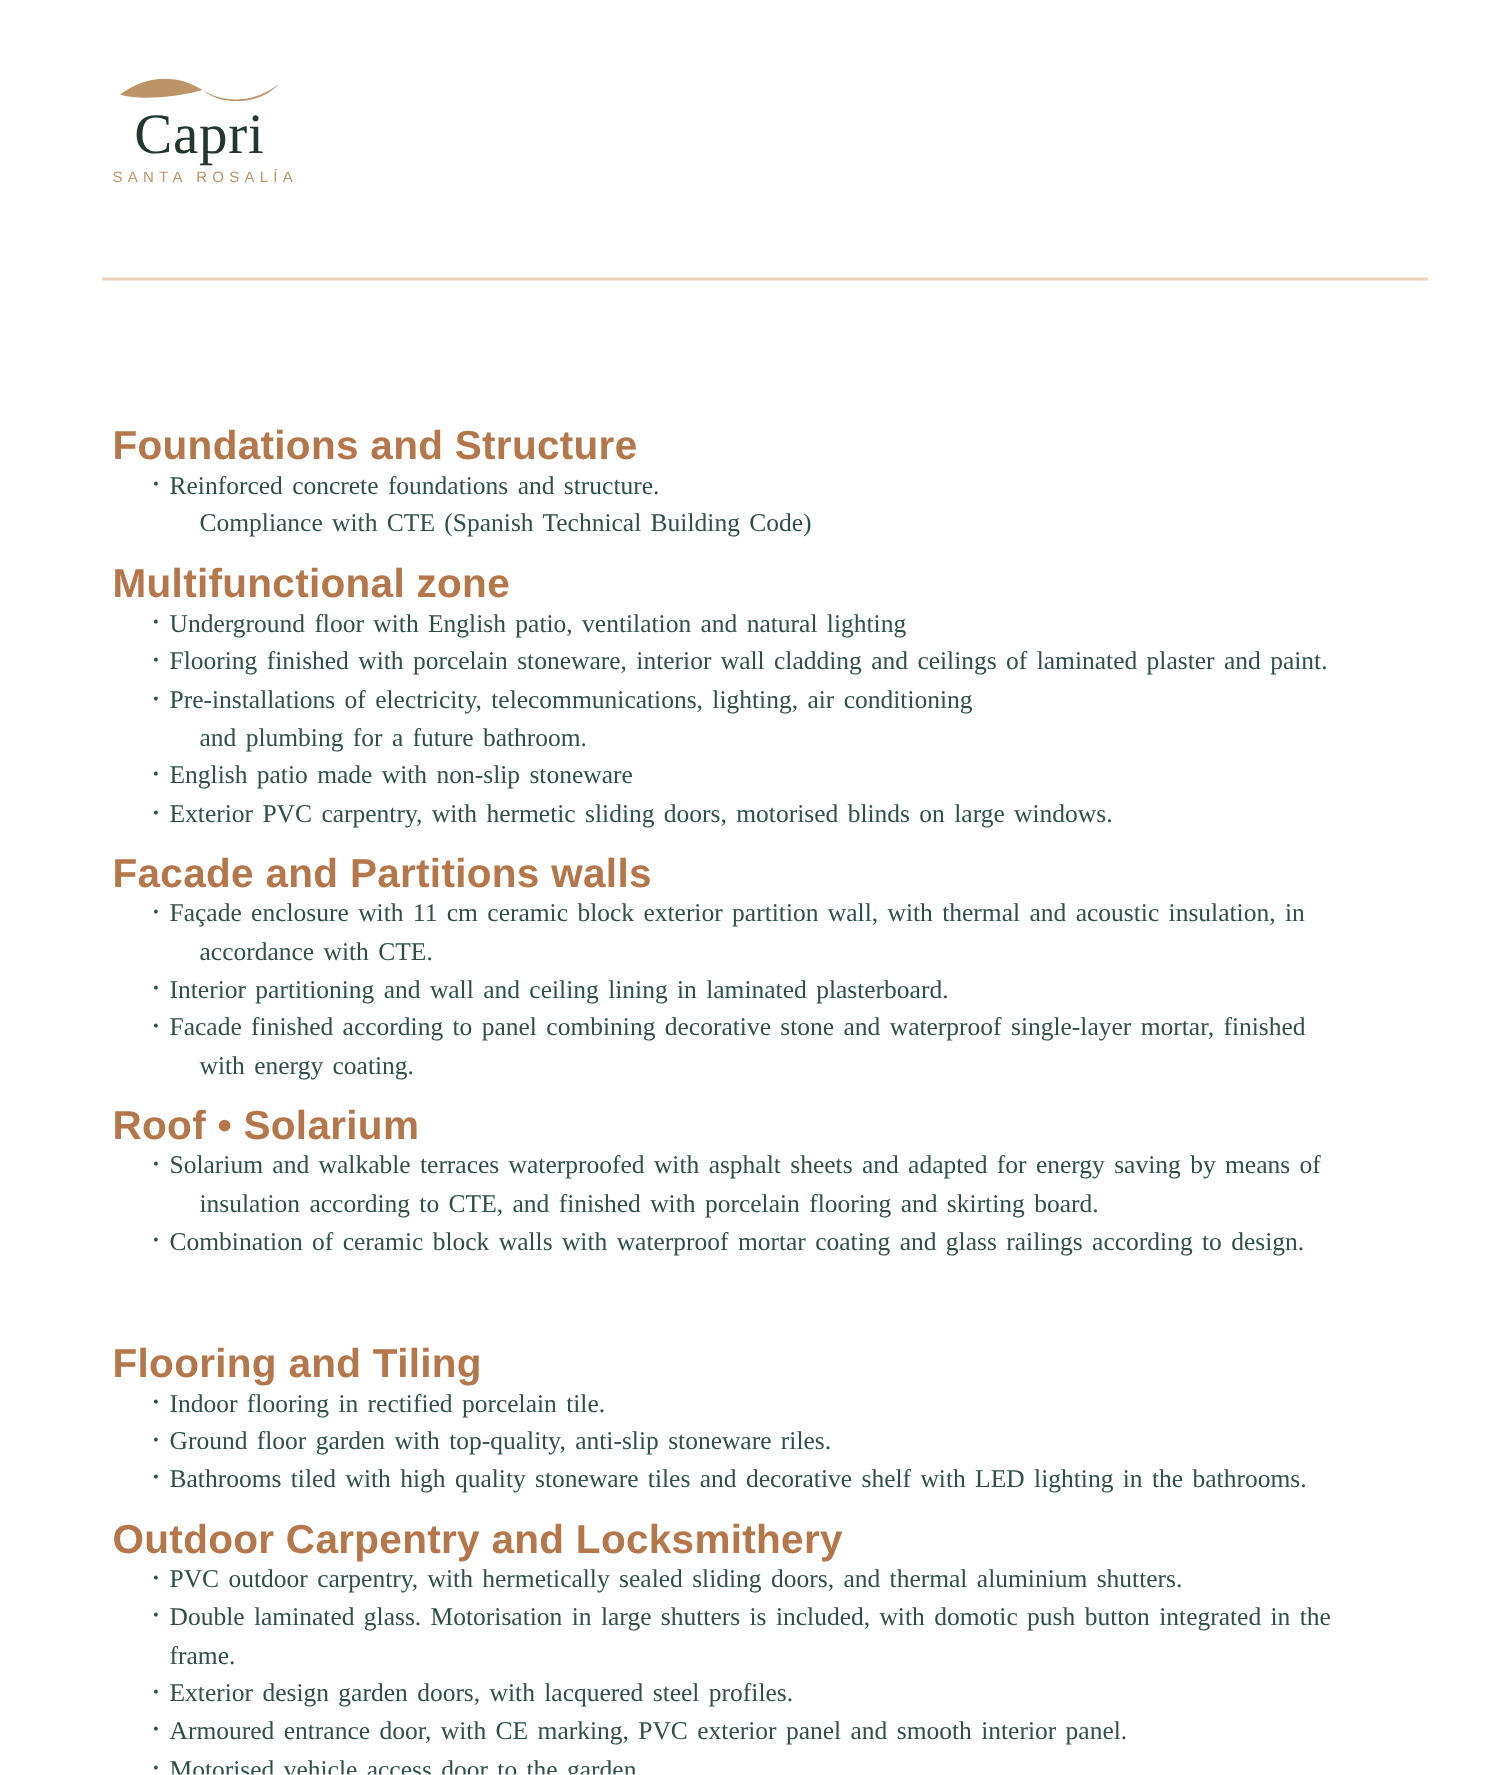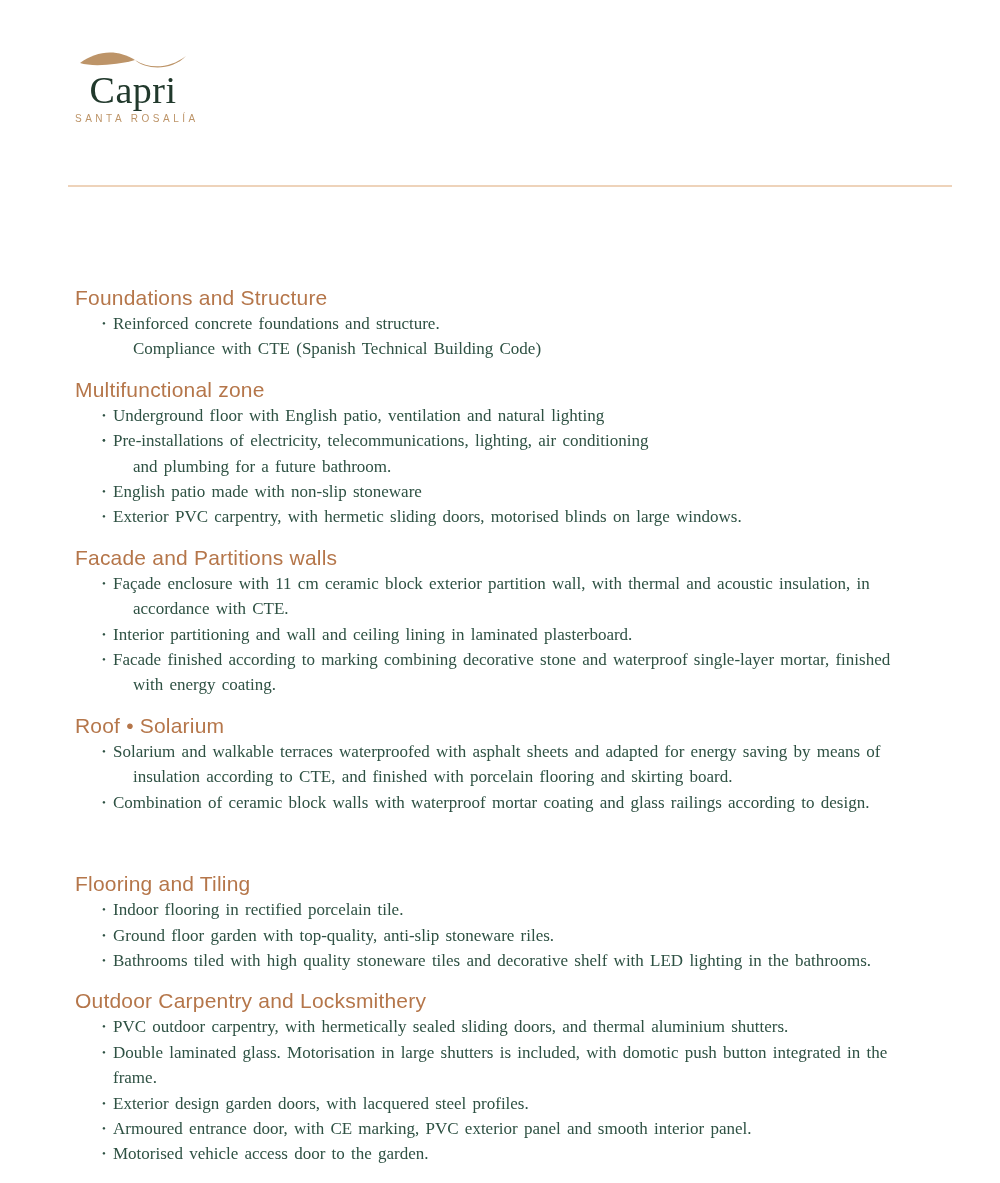--- a/index.html
+++ b/index.html
@@ -27,21 +27,21 @@
   .logo-sub{font-family:"Liberation Sans",sans-serif;font-size:10px;letter-spacing:3.5px;
             color:var(--logo-tan);margin-top:2px;white-space:nowrap;}
 
   
   .divider{border:none;border-top:2px solid var(--divider);margin:61px 0 0 -7px;width:884px;}
 
   
   .content{margin-top:97px;}
   .section + .section{margin-top:14px;}
   .section.extra-gap{margin-top:55px;}
-  .section-heading{font-family:"Liberation Sans",sans-serif;font-weight:400;font-size:21px;
+  .section-heading{font-family:"Liberation Sans",sans-serif;font-weight:700;font-size:27px;
                    line-height:27px;color:var(--heading-brown);letter-spacing:0.2px;}
   .line{position:relative;font-size:17px;line-height:25.4px;color:var(--body-green);
         white-space:nowrap;word-spacing:2px;}
   .line.bullet{padding-left:38px;}
   .line.cont-deep{padding-left:58px;}
   .line.cont-flush{padding-left:38px;}
   .dot{position:absolute;left:27px;top:0;font-size:11px;line-height:25.4px;color:var(--body-green);}
 </style>
 </head>
 <body>
@@ -64,32 +64,32 @@
 
   <div class="content">
       <section class="section">
         <h2 class="section-heading">Foundations and Structure</h2>
         <div class="line bullet"><span class="dot">•</span><span>Reinforced concrete foundations and structure.</span></div>
         <div class="line cont-deep"><span>Compliance with CTE (Spanish Technical Building Code)</span></div>
       </section>
       <section class="section">
         <h2 class="section-heading">Multifunctional zone</h2>
         <div class="line bullet"><span class="dot">•</span><span>Underground floor with English patio, ventilation and natural lighting</span></div>
-        <div class="line bullet"><span class="dot">•</span></div>
+        <div class="line bullet"><span class="dot">•</span><span>Flooring finished with porcelain stoneware, interior wall cladding and ceilings of laminated plaster and paint.</span></div>
         <div class="line bullet"><span class="dot">•</span><span>Pre-installations of electricity, telecommunications, lighting, air conditioning</span></div>
         <div class="line cont-deep"><span>and plumbing for a future bathroom.</span></div>
         <div class="line bullet"><span class="dot">•</span><span>English patio made with non-slip stoneware</span></div>
         <div class="line bullet"><span class="dot">•</span><span>Exterior PVC carpentry, with hermetic sliding doors, motorised blinds on large windows.</span></div>
       </section>
       <section class="section">
         <h2 class="section-heading">Facade and Partitions walls</h2>
         <div class="line bullet"><span class="dot">•</span><span>Façade enclosure with 11 cm ceramic block exterior partition wall, with thermal and acoustic insulation, in</span></div>
         <div class="line cont-deep"><span>accordance with CTE.</span></div>
         <div class="line bullet"><span class="dot">•</span><span>Interior partitioning and wall and ceiling lining in laminated plasterboard.</span></div>
-        <div class="line bullet"><span class="dot">•</span><span>Facade finished according to marking combining decorative stone and waterproof single-layer mortar, finished</span></div>
+        <div class="line bullet"><span class="dot">•</span><span>Facade finished according to panel combining decorative stone and waterproof single-layer mortar, finished</span></div>
         <div class="line cont-deep"><span>with energy coating.</span></div>
       </section>
       <section class="section">
         <h2 class="section-heading">Roof • Solarium</h2>
         <div class="line bullet"><span class="dot">•</span><span>Solarium and walkable terraces waterproofed with asphalt sheets and adapted for energy saving by means of</span></div>
         <div class="line cont-deep"><span>insulation according to CTE, and finished with porcelain flooring and skirting board.</span></div>
         <div class="line bullet"><span class="dot">•</span><span>Combination of ceramic block walls with waterproof mortar coating and glass railings according to design.</span></div>
       </section>
       <section class="section extra-gap">
         <h2 class="section-heading">Flooring and Tiling</h2>

